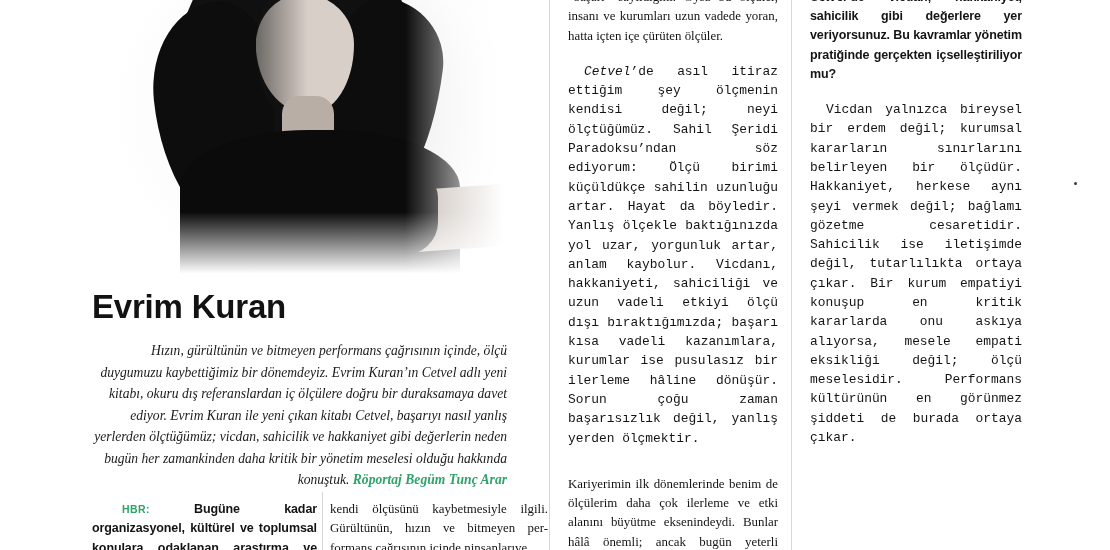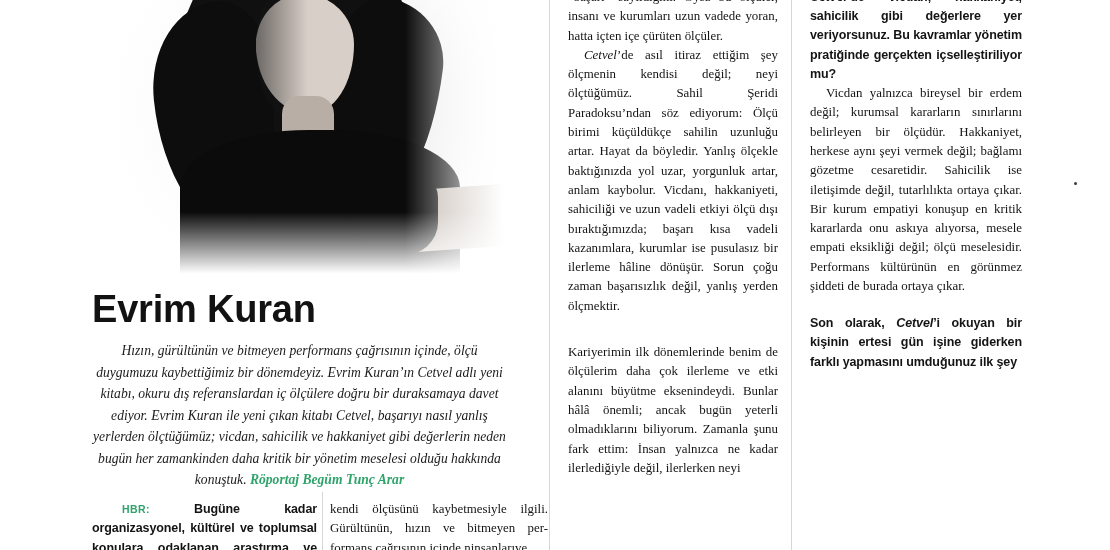--- a/index.html
+++ b/index.html
@@ -155,54 +155,54 @@
     background: linear-gradient(90deg, #ffffff 6%, rgba(255,255,255,0));
   }
 
   
   .headline {
     position: absolute;
     left: 92px;
     top: 288px;
     font-family: "Liberation Sans", sans-serif;
     font-weight: bold;
-    font-size: 38px;
+    font-size: 33px;
     letter-spacing: -0.2px;
     color: #121212;
   }
   .deck {
     position: absolute;
     left: 92px;
     top: 340px;
     width: 415px;
     font-family: "Liberation Serif", serif;
     font-style: italic;
     font-size: 13.6px;
     line-height: 21.5px;
     color: #1a1a1a;
-    text-align: center;
+    text-align: right;
   }
   .credit {
     color: #2ea36a;
     font-style: italic;
     font-weight: bold;
     white-space: nowrap;
   }
 
   
   .col {
     position: absolute;
     font-family: "Liberation Serif", serif;
     font-size: 12.9px;
     line-height: 19.3px;
     color: #141414;
     text-align: justify;
   }
   .col p { margin: 0 0 0 0; }
-  .col p + p { margin-top: 0; }
+  .col p + p { margin-top: 16px; font-family: Liberation Mono, monospace; }
   .indent { text-indent: 16px; }
   .it { font-style: italic; }
   .bold-q {
     font-family: "Liberation Sans", sans-serif;
     font-weight: bold;
     font-size: 12.5px;
     line-height: 19.2px;
     letter-spacing: -0.1px;
   }
   .bold-q .it { font-style: italic; }
@@ -324,19 +324,15 @@
     <div class="smallgap"></div>
     <p>Kariyerimin ilk dönemlerinde benim de ölçülerim daha çok ilerleme ve etki alanını büyütme eksenindeydi. Bunlar hâlâ önemli; ancak bugün yeterli olmadıklarını biliyorum. Zamanla şunu fark ettim: İnsan yalnızca ne kadar ilerlediğiyle değil, ilerlerken neyi</p>
   </div>
 
   <div class="col col-right">
     <p class="bold-q">
       <span class="it">Cetvel</span><span>’de vicdan, hakkaniyet, sahicilik gibi değerlere yer veriyorsunuz. Bu kavramlar yönetim pratiğinde gerçekten içselleştiriliyor mu?</span>
     </p>
     <p class="indent">Vicdan yalnızca bireysel bir erdem değil; kurumsal kararların sınırlarını belirleyen bir ölçüdür. Hakkaniyet, herkese aynı şeyi vermek değil; bağlamı gözetme cesaretidir. Sahicilik ise iletişimde değil, tutarlılıkta ortaya çıkar. Bir kurum empatiyi konuşup en kritik kararlarda onu askıya alıyorsa, mesele empati eksikliği değil; ölçü meselesidir. Performans kültürünün en görünmez şiddeti de burada ortaya çıkar.</p>
     <div class="gap"></div>
-    <p class="bold-q">
-      <span>Son olarak,</span>
-      <span class="it">Cetvel</span><span>’i okuyan bir kişinin ertesi gün işine giderken farklı yapmasını umduğunuz ilk şey</span>
-    </p>
   </div>
 
 </div>
 
 </body></html>

